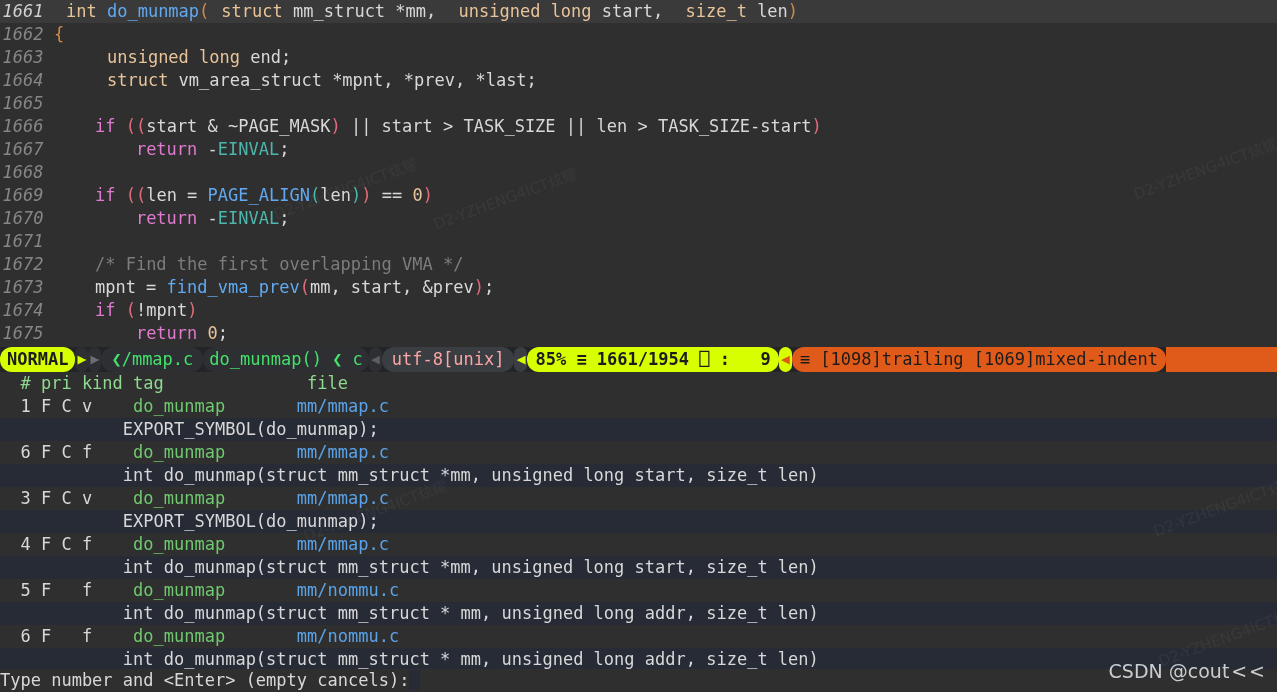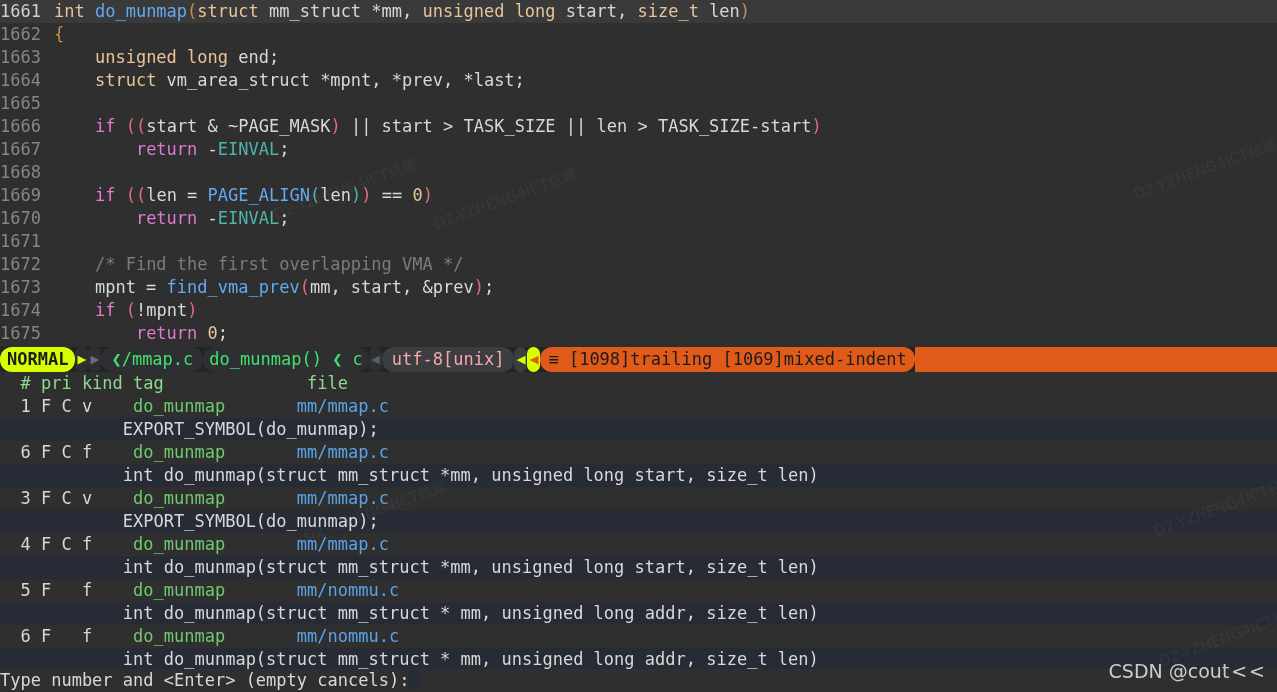--- a/index.html
+++ b/index.html
@@ -26,29 +26,30 @@
   }
   .cline {
     height: 23px;
     white-space: pre;
     display: block;
   }
   .cline.cur { background: #3a3a3a; }
   .lnum {
     display: inline-block;
     width: 54px;
-    text-align: left;
+    text-align: center;
     color: #868686;
     padding-right: 8px;
+    font-style: italic;
   }
   .cline.cur .lnum { color: #d0d0d0; }
   .code { display: inline; }
 
   
-  .t-type    { color: #e8c49a; }   
+  .t-type    { color: #e8c49a; margin-left: 12px; }   
   .t-func    { color: #61a9f0; }   
   .t-paren   { color: #e06c7b; }   
   .t-brace   { color: #cf8a4a; }   
   .t-plain   { color: #d8d8d8; }
   .t-kw      { color: #e07ad0; }   
   .t-const   { color: #4db6ac; }   
   .t-num     { color: #e8c49a; }
   .t-cmt     { color: #7c7c7c; }
   .t-pink    { color: #e06c7b; }
 
@@ -173,20 +174,21 @@
 
 <div id="statusline">
   <div class="seg sl-mode">NORMAL</div>
   <div class="seg arrow a-mode">▶</div>
   <div class="seg arrow a-mode2">▶</div>
   <div class="seg sl-file">❮/mmap.c</div>
   <div class="seg sl-tag">do_munmap() ❮ c</div>
   <div class="seg arrow a-dim">◀</div>
   <div class="seg sl-enc">utf-8[unix]</div>
   <div class="seg arrow a-enc">◀</div>
+  <div class="seg sl-pos">85% ≡ 1661/1954 ⎕ :   9</div>
   <div class="seg arrow a-pos">◀</div>
   <div class="seg sl-warn">≡ [1098]trailing [1069]mixed-indent</div>
   <div class="sl-fill"></div>
 </div>
 
 <div id="taglist">
     <div class="trow thead">  # pri kind tag              file</div>
     <div class="trow"><span class="tnum">  1 F C v    </span><span class="ttag">do_munmap</span><span class="tnum">       </span><span class="tfile">mm/mmap.c</span></div>
     <div class="tprev">            EXPORT_SYMBOL(do_munmap);</div>
     <div class="trow"><span class="tnum">  6 F C f    </span><span class="ttag">do_munmap</span><span class="tnum">       </span><span class="tfile">mm/mmap.c</span></div>

